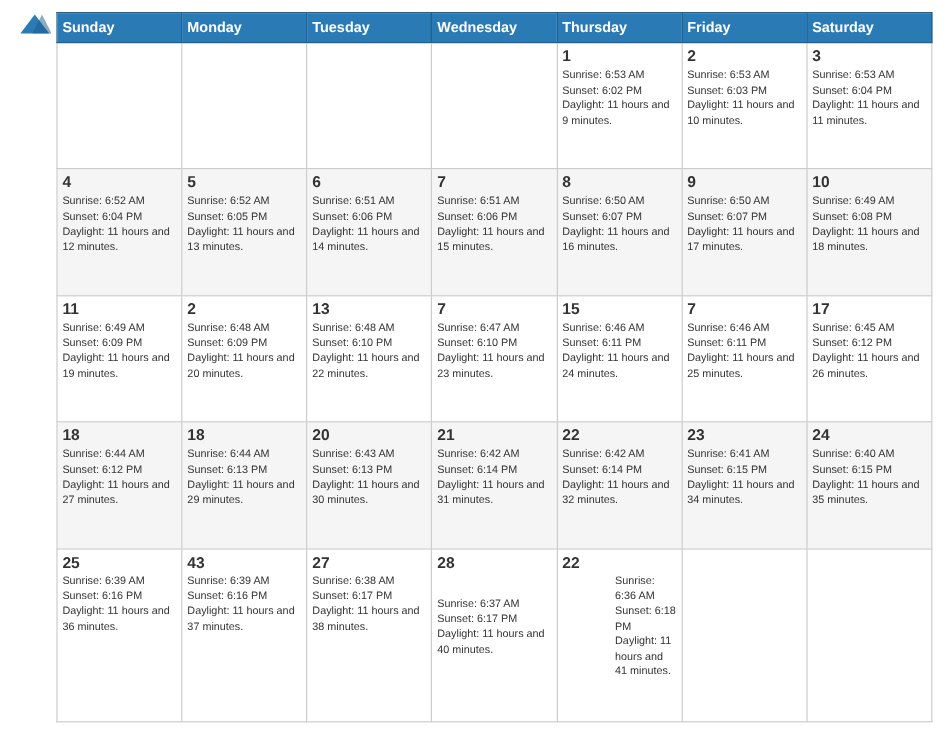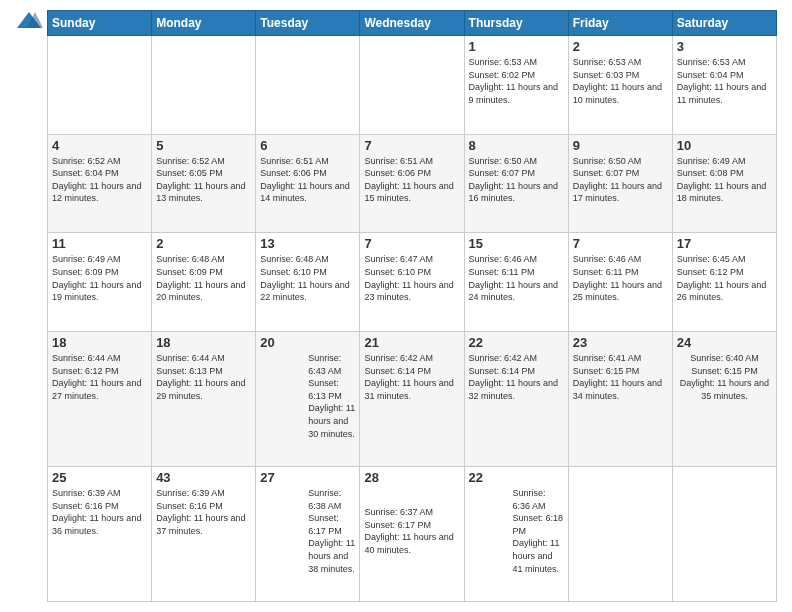--- a/index.html
+++ b/index.html
@@ -259,21 +259,21 @@
 Daylight: 11 hours and 27 minutes.</div>
           </td>
           <td>
             <span class="day-num">18</span>
             <div class="day-info" style="white-space: pre-line;">Sunrise: 6:44 AM
 Sunset: 6:13 PM
 Daylight: 11 hours and 29 minutes.</div>
           </td>
           <td>
             <span class="day-num">20</span>
-            <div class="day-info" style="white-space: pre-line; margin-left: 48px;">Sunrise: 6:43 AM
+            <div class="day-info" style="white-space: pre-line;">Sunrise: 6:43 AM
 Sunset: 6:13 PM
 Daylight: 11 hours and 30 minutes.</div>
           </td>
           <td>
             <span class="day-num">21</span>
             <div class="day-info" style="white-space: pre-line;">Sunrise: 6:42 AM
 Sunset: 6:14 PM
 Daylight: 11 hours and 31 minutes.</div>
           </td>
           <td>
@@ -283,41 +283,41 @@
 Daylight: 11 hours and 32 minutes.</div>
           </td>
           <td>
             <span class="day-num">23</span>
             <div class="day-info" style="white-space: pre-line;">Sunrise: 6:41 AM
 Sunset: 6:15 PM
 Daylight: 11 hours and 34 minutes.</div>
           </td>
           <td>
             <span class="day-num">24</span>
-            <div class="day-info" style="white-space: pre-line; text-align: center;">Sunrise: 6:40 AM
+            <div class="day-info" style="white-space: pre-line;">Sunrise: 6:40 AM
 Sunset: 6:15 PM
 Daylight: 11 hours and 35 minutes.</div>
           </td>
         </tr>
         <tr>
           <td>
             <span class="day-num">25</span>
             <div class="day-info" style="white-space: pre-line;">Sunrise: 6:39 AM
 Sunset: 6:16 PM
 Daylight: 11 hours and 36 minutes.</div>
           </td>
           <td>
             <span class="day-num">43</span>
             <div class="day-info" style="white-space: pre-line;">Sunrise: 6:39 AM
 Sunset: 6:16 PM
 Daylight: 11 hours and 37 minutes.</div>
           </td>
           <td>
             <span class="day-num">27</span>
-            <div class="day-info" style="white-space: pre-line; margin-left: 48px;">Sunrise: 6:38 AM
+            <div class="day-info" style="white-space: pre-line;">Sunrise: 6:38 AM
 Sunset: 6:17 PM
 Daylight: 11 hours and 38 minutes.</div>
           </td>
           <td>
             <span class="day-num">28</span>
             <div class="day-info" style="white-space: pre-line; margin-top: 21px;">Sunrise: 6:37 AM
 Sunset: 6:17 PM
 Daylight: 11 hours and 40 minutes.</div>
           </td>
           <td>

